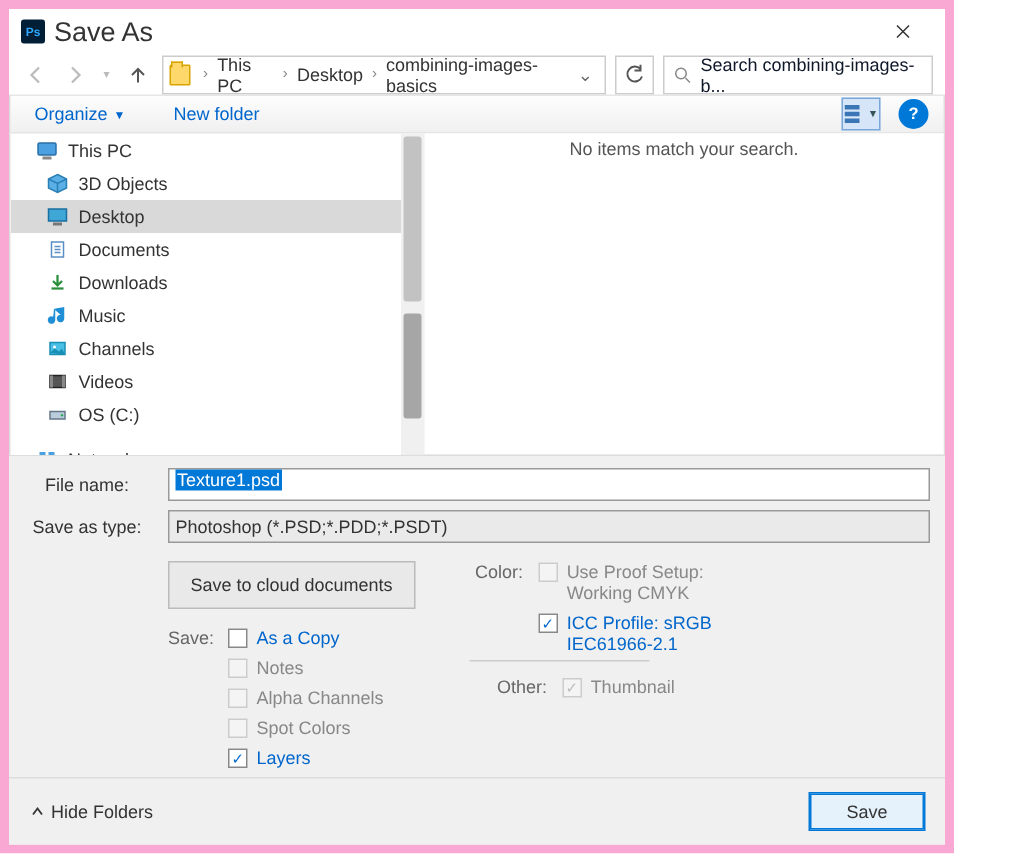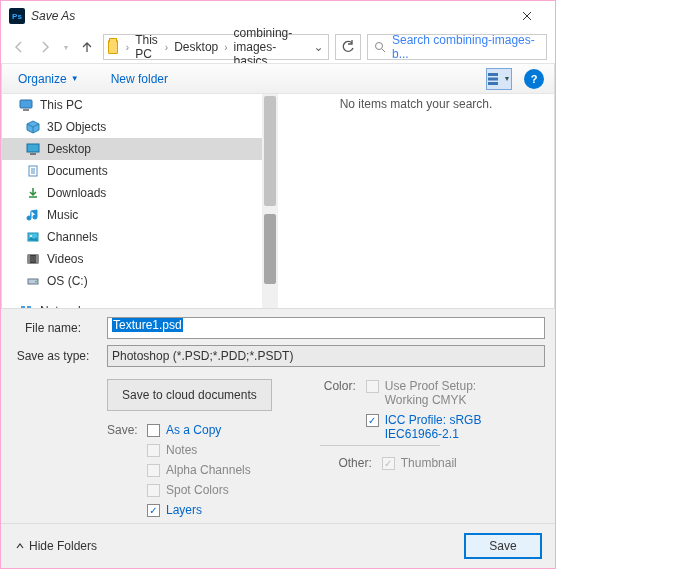--- a/index.html
+++ b/index.html
@@ -1,33 +1,33 @@
 <!DOCTYPE html>
 <html><head>
 <meta charset="utf-8">
 <style>
   * { box-sizing: border-box; font-family: 'Segoe UI', Tahoma, sans-serif; }
   body { margin: 0; background: #fff; width: 680px; height: 569px; overflow: hidden; font-size: 12px; color: #333; }
-  .dialog { width: 556px; height: 569px; border: 1px solid #f9a8d4; display: flex; flex-direction: column; background: #fff; }
+  .dialog { width: 636px; height: 569px; border: 6px solid #f9a8d4; display: flex; flex-direction: column; background: #fff; }
   .titlebar { height: 30px; display: flex; align-items: center; padding: 0 8px; }
   .titlebar .ps-icon { width: 16px; height: 16px; background: #001e36; color: #31a8ff; font-size: 8px; font-weight: bold; display: flex; align-items: center; justify-content: center; border-radius: 2px; margin-right: 6px; }
-  .titlebar .title { font-size: 12px; font-style: italic; }
+  .titlebar .title { font-size: 18px; }
   .titlebar .spacer { flex: 1; }
   .titlebar .close { width: 40px; height: 30px; display: flex; align-items: center; justify-content: center; font-size: 14px; }
   .navrow { height: 36px; display: flex; align-items: center; padding: 0 8px; gap: 6px; }
   .nav-btn { width: 20px; height: 20px; display: flex; align-items: center; justify-content: center; color: #999; }
   .nav-btn.enabled { color: #555; }
   .addr-box { flex: 1; border: 1px solid #ccc; height: 26px; display: flex; align-items: center; padding: 0 4px; background: #fff; }
   .folder-icon { width: 16px; height: 14px; background: #ffd86b; border: 1px solid #d9a400; border-radius: 1px; margin-right: 6px; position: relative; }
   .folder-icon::before { content: ''; position: absolute; top: -3px; left: 0; width: 6px; height: 3px; background: #ffd86b; border: 1px solid #d9a400; border-bottom: none; }
   .crumb { padding: 0 4px; cursor: default; }
   .crumb-sep { color: #888; font-size: 10px; padding: 0 2px; }
   .addr-dd { width: 20px; text-align: center; color: #666; }
   .refresh { width: 26px; height: 26px; border: 1px solid #ccc; display: flex; align-items: center; justify-content: center; color: #555; }
-  .search-box { width: 180px; height: 26px; border: 1px solid #ccc; display: flex; align-items: center; padding: 0 6px; color: #3b82f6; }
+  .search-box { width: 180px; height: 26px; border: 1px solid #ccc; display: flex; align-items: center; padding: 0 6px; color: #0f172a; }
   .search-box .si { margin-right: 6px; color: #888; }
   .toolbar { height: 34px; background: linear-gradient(#fdfdfd,#f0f0f0); border-top: 1px solid #e5e5e5; border-bottom: 1px solid #e5e5e5; display: flex; align-items: center; padding: 0 10px; border-right: 1px solid #ddd; border-left: 1px solid #ddd; }
   .tb-link { color: #0066cc; padding: 4px 6px; display: flex; align-items: center; gap: 4px; text-align: right; }
   .tb-link .dd { font-size: 8px; }
   .tb-spacer { flex: 1; }
   .tb-view { width: 26px; height: 22px; border: 1px solid #7aa7d9; background: #d6e6f8; display: flex; align-items: center; justify-content: center; margin-right: 4px; }
   .tb-help { width: 20px; height: 20px; background: #0078d7; color: #fff; border-radius: 50%; display: flex; align-items: center; justify-content: center; font-size: 11px; font-weight: bold; margin-left: 8px; }
   .body-area { display: flex; height: 214px; border-left: 1px solid #ddd; border-right: 1px solid #ddd; }
   .tree { width: 260px; overflow-y: auto; position: relative; background: #fff; }
   .tree-item { height: 22px; display: flex; align-items: center; padding-left: 16px; gap: 6px; }
@@ -37,21 +37,21 @@
   .content { flex: 1; display: flex; align-items: flex-start; justify-content: center; padding-top: 3px; color: #555; background: #fff; }
   .scroll-track { width: 16px; background: #f0f0f0; position: relative; }
   .scroll-thumb { position: absolute; left: 2px; right: 2px; top: 2px; height: 110px; background: #c2c2c2; border-radius: 2px; }
   .scroll-thumb.lower { top: 120px; height: 70px; background: #a6a6a6; }
   .form-area { background: #f0f0f0; padding: 8px 10px 6px 10px; border-top: 1px solid #ddd; }
   .form-row { display: flex; align-items: center; margin-bottom: 6px; }
   .form-label { width: 96px; text-align: center; padding-right: 12px; }
   .fn-input { flex: 1; border: 1px solid #999; height: 22px; padding: 0 4px; background: #fff; }
   .fn-input .sel { background: #0078d7; color: #fff; padding: 0 1px; }
   .ft-select { flex: 1; border: 1px solid #999; height: 22px; padding: 0 4px; background: #eaeaea; display: flex; align-items: center; }
-  .options-row { display: flex; padding: 6px 0 0 96px; gap: 48px; }
+  .options-row { display: flex; padding: 6px 0 0 96px; gap: 36px; }
   .cloud-btn { border: 1px solid #bbb; background: #e9e9e9; padding: 8px 14px; margin-bottom: 12px; display: inline-block; }
   .opt-col { display: flex; flex-direction: column; gap: 6px; }
   .opt-line { display: flex; align-items: flex-start; gap: 6px; }
   .opt-line .cb { width: 13px; height: 13px; border: 1px solid #888; background: #fff; display: flex; align-items: center; justify-content: center; font-size: 10px; color: #0066cc; flex-shrink: 0; margin-top: 1px; }
   .opt-line .cb.disabled { background: #f4f4f4; border-color: #ccc; color: #bbb; }
   .opt-line .lbl { color: #888; }
   .opt-line .lbl.link { color: #0066cc; }
   .sect-label { color: #666; margin-right: 4px; }
   .hr { border-bottom: 1px solid #ccc; margin: 4px 0 10px 0; width: 120px; }
   .footer { display: flex; align-items: center; padding: 10px 14px; border-top: 1px solid #ddd; background: #f0f0f0; }

